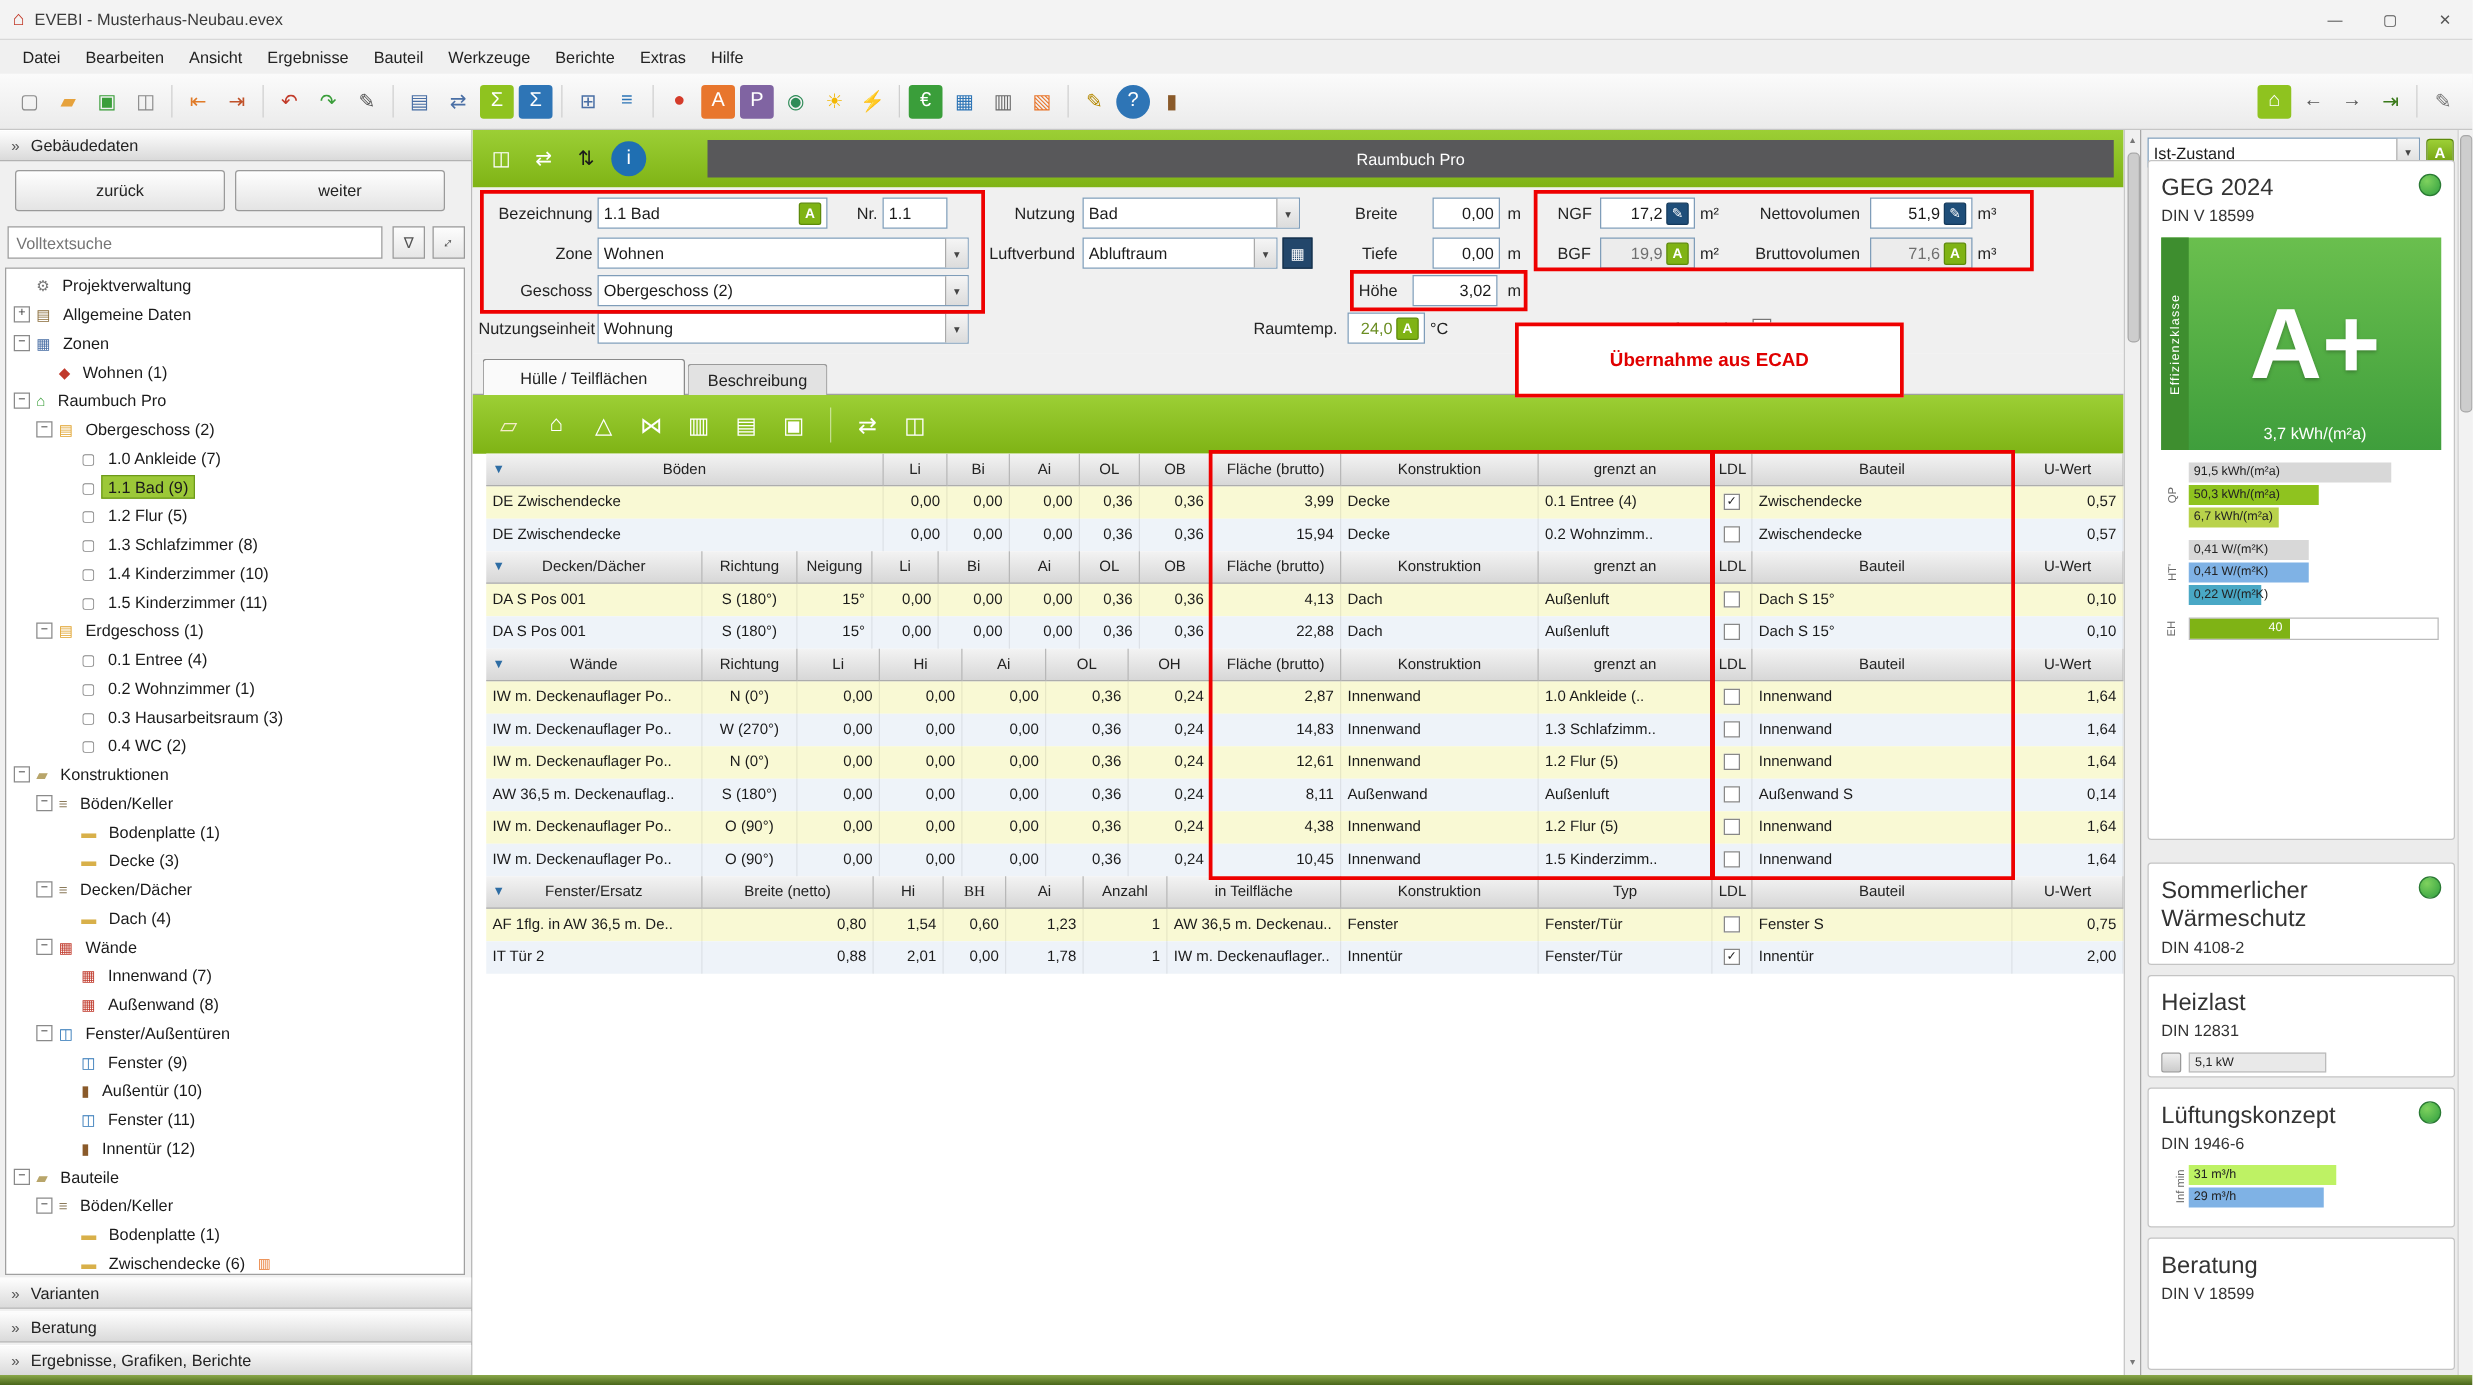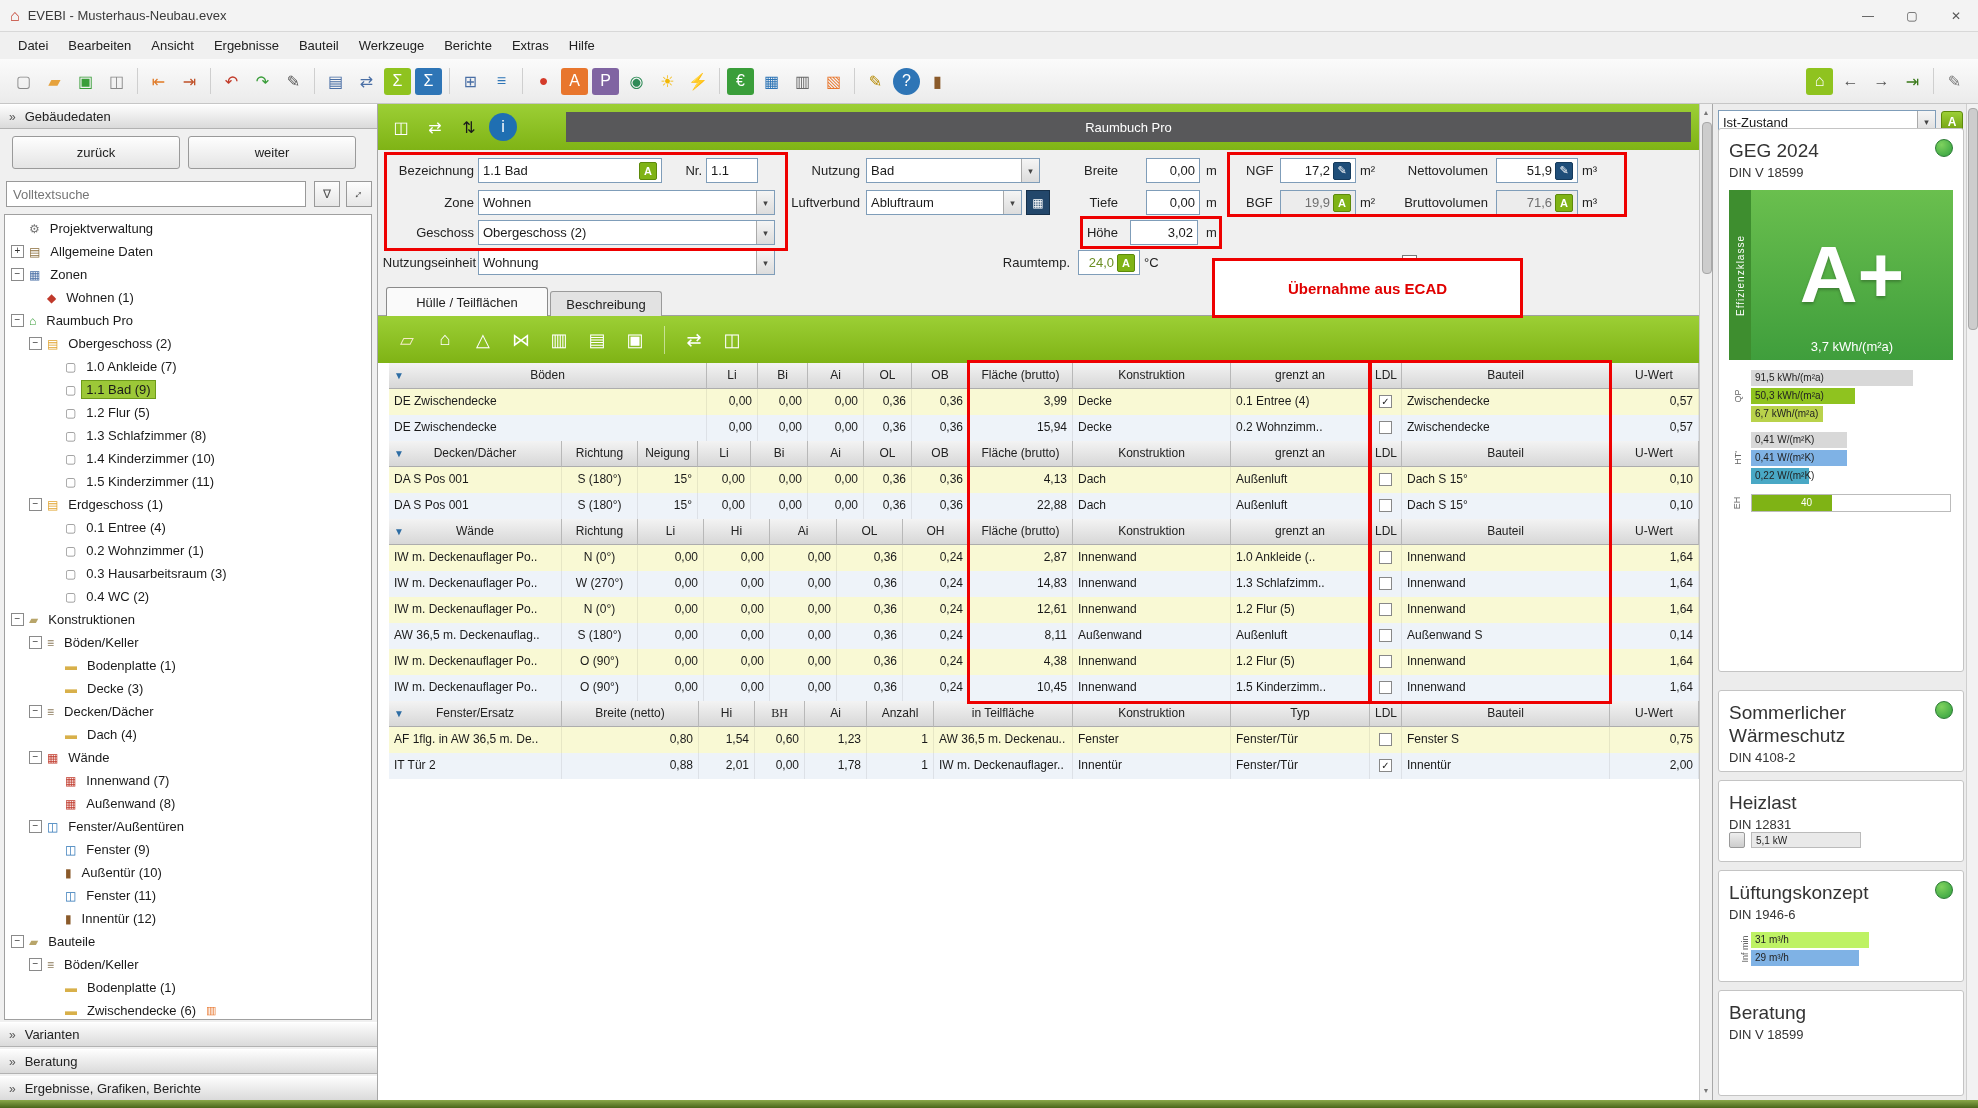--- a/index.html
+++ b/index.html
@@ -138,22 +138,22 @@
   .rating-strip{width:22px;background:#3e8e2f;display:flex;align-items:center;justify-content:center}
   .rating-strip span{writing-mode:vertical-rl;transform:rotate(180deg);font-size:10px;color:#fff;letter-spacing:1px}
   .rating-grade{flex:1;display:flex;align-items:center;justify-content:center;font-size:80px;font-weight:bold;color:#fff;
        text-shadow:0 2px 3px rgba(0,0,0,.25)}
   .rating-val{position:absolute;left:22px;right:0;bottom:6px;text-align:center;font-size:13px;color:#fff}
   .bargroup{position:relative;margin:10px 0 0 22px}
   .vaxis{position:absolute;left:-20px;top:50%;transform:translateY(-50%) rotate(-90deg);font-size:9px;color:#666;white-space:nowrap}
   .bar{height:16px;margin-bottom:2px;font-size:10px;line-height:16px;padding-left:4px;color:#222;white-space:nowrap;box-sizing:border-box}
   .ehwrap{position:relative;width:200px;height:18px;border:1px solid #bbb;background:#fff;box-sizing:border-box}
   .ehfill{height:100%;background:#7fb315;color:#fff;font-size:10px;line-height:16px;text-align:right;
-       padding-right:20px;box-sizing:border-box}
-  .hlrow{display:flex;}
+       padding-right:6px;box-sizing:border-box}
+  .hlrow{display:flex;margin-top:10px}
   .hlicon{width:14px;height:14px;border:1px solid #999;background:linear-gradient(#eee,#ccc);margin-right:6px;border-radius:2px}
   .hlbar{width:110px;height:16px;border:1px solid #bbb;background:#e9e9e9;font-size:10px;line-height:15px;padding-left:4px;
        color:#222;box-sizing:border-box}
   .rp-scroll{position:absolute;right:0;top:0;width:12px;height:100%;background:#f2f2f2;border-left:1px solid #cfcfcf;box-sizing:border-box}
   .rp-thumb{position:absolute;left:1px;top:4px;width:8px;height:220px;background:#cdcdcd;border:1px solid #a8a8a8;border-radius:4px}
 
   
   .statusbar{position:absolute;left:0;top:1100px;width:100%;height:8px;background:linear-gradient(#8aa84a,#49661a)}
 </style>
 </head>

